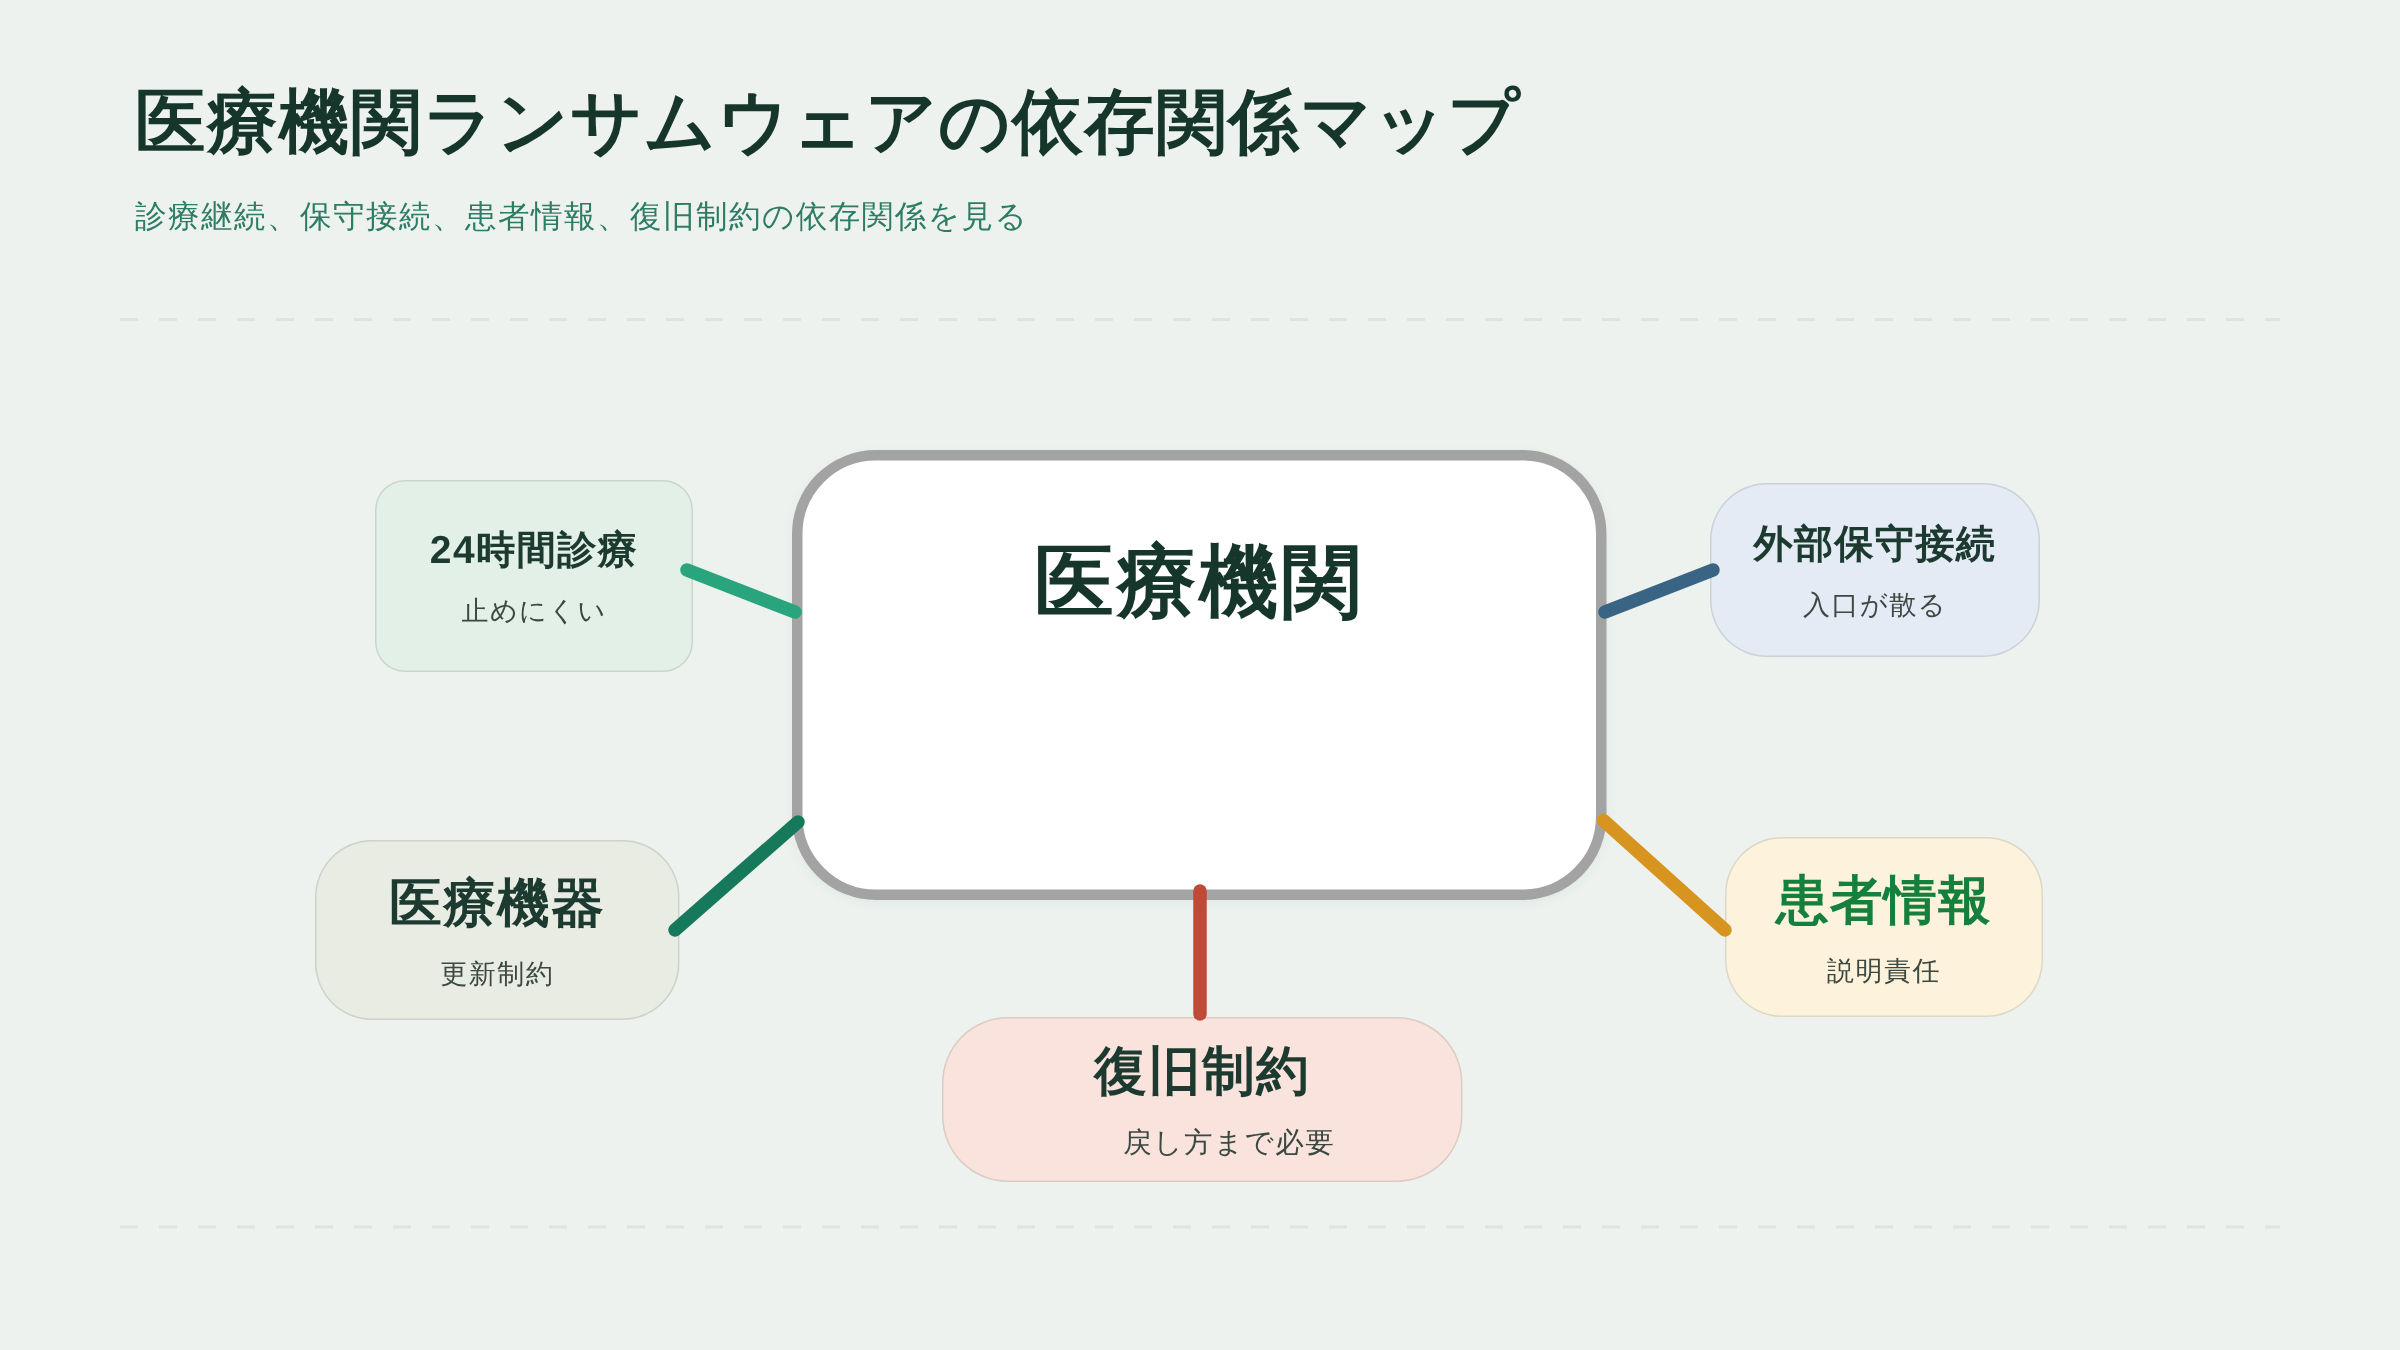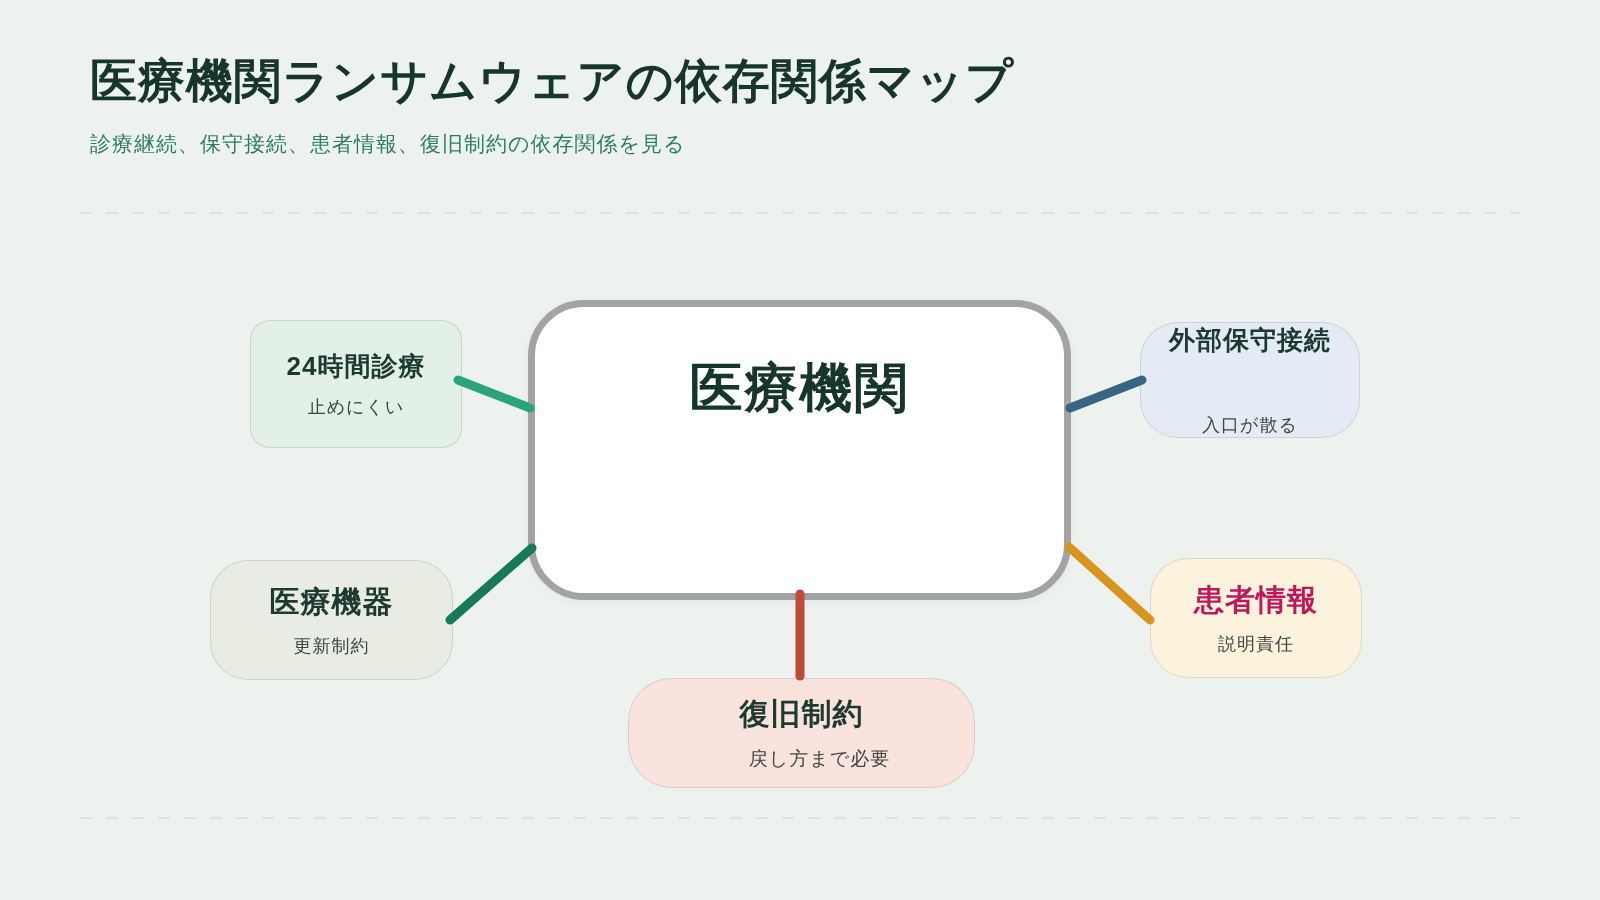--- a/index.html
+++ b/index.html
@@ -68,33 +68,33 @@
     border: 1px solid rgba(93, 117, 107, 0.20);
     border-radius: 38px;
     display: flex;
     flex-direction: column;
     align-items: center;
     justify-content: center;
     text-align: center;
     z-index: 2;
   }
   .node-title {
-    font-size: 30px;
+    font-size: 35px;
     font-weight: 800;
     letter-spacing: 1px;
   }
   .node-title.small { font-size: 26px; }
   .node-sub {
     margin-top: 11px;
     font-size: 18px;
     letter-spacing: 1px;
   }
   .n1 { left: 250px;  top: 320px; width: 212px; height: 128px; border-radius: 20px; }
   .n2 { left: 210px;  top: 560px; width: 243px; height: 120px; }
-  .n3 { left: 1140px; top: 322px; width: 220px; height: 116px; justify-content: space-between; }
+  .n3 { left: 1140px; top: 322px; width: 220px; height: 116px; }
   .n4 { left: 1150px; top: 558px; width: 212px; height: 120px; }
   .n5 { left: 628px;  top: 678px; width: 347px; height: 110px; border-radius: 44px; }
   .n5 .node-sub { font-size: 19px; }
 </style>
 </head>
 <body>
 
 <div id="app" style="background-color: rgb(237, 242, 239);">
 
   <div class="header">
@@ -115,21 +115,21 @@
     <div class="node-title" style="color: rgb(28, 58, 48);">医療機器</div>
     <div class="node-sub" style="color: rgb(60, 72, 66);">更新制約</div>
   </div>
 
   <div class="node n3" style="background-color: rgb(228, 235, 244);">
     <div class="node-title small" style="color: rgb(28, 58, 48);">外部保守接続</div>
     <div class="node-sub" style="color: rgb(60, 72, 66);">入口が散る</div>
   </div>
 
   <div class="node n4" style="background-color: rgb(253, 242, 220);">
-    <div class="node-title" style="color: #be185d;">患者情報</div>
+    <div class="node-title" style="color: #15803d;">患者情報</div>
     <div class="node-sub" style="color: rgb(60, 72, 66);">説明責任</div>
   </div>
 
   <div class="node n5" style="background-color: rgb(250, 227, 220);">
     <div class="node-title" style="color: rgb(28, 58, 48);">復旧制約</div>
     <div class="node-sub" style="color: rgb(60, 72, 66); margin-left: 36px;">戻し方まで必要</div>
   </div>
 
   <svg class="overlay" viewBox="0 0 1600 900" xmlns="http://www.w3.org/2000/svg">
     <line x1="80" y1="213" x2="1520" y2="213" stroke-width="2" stroke-dasharray="12 14" stroke="#dee4e1"></line>

